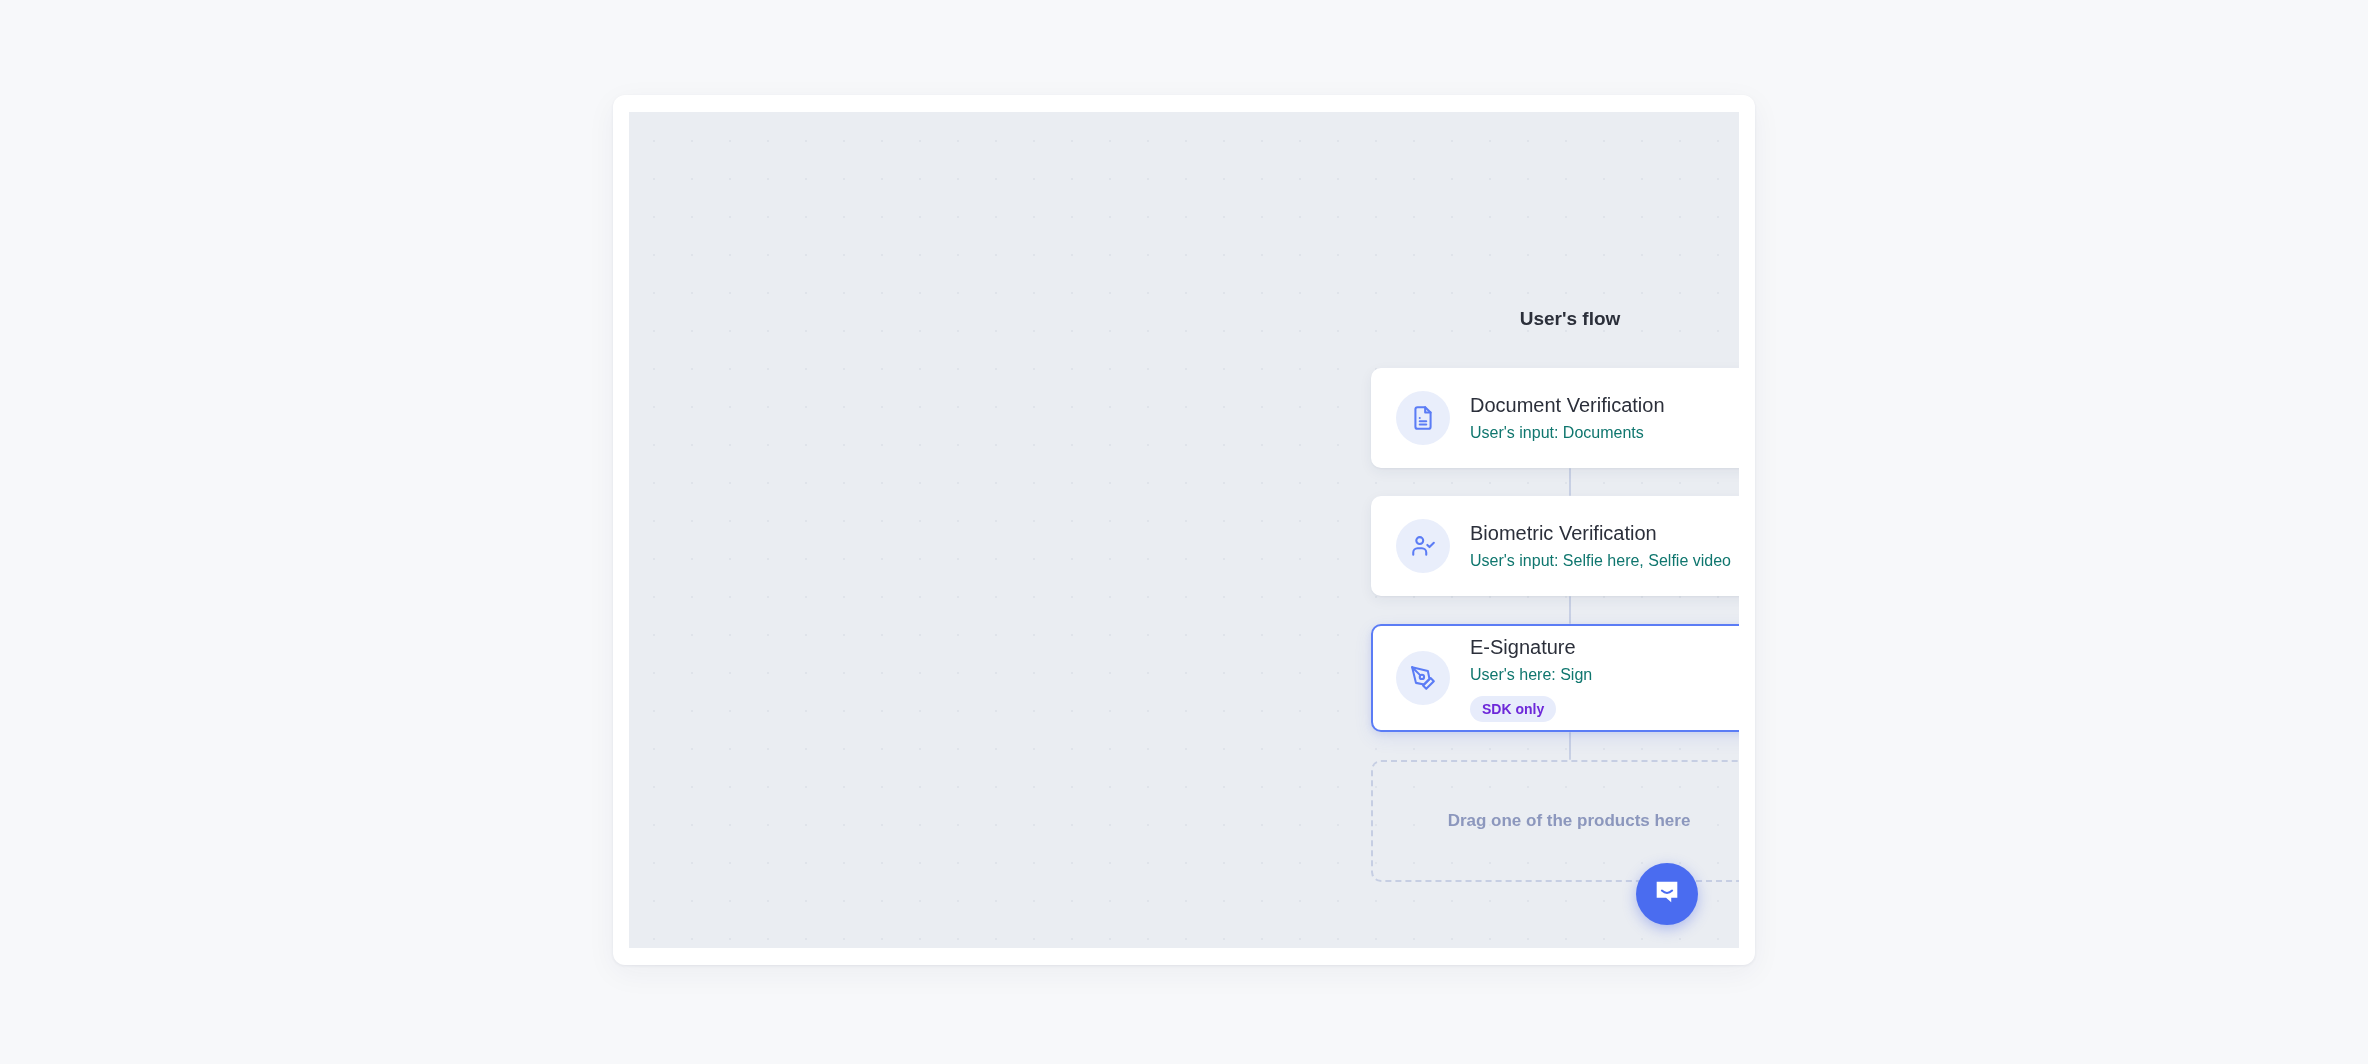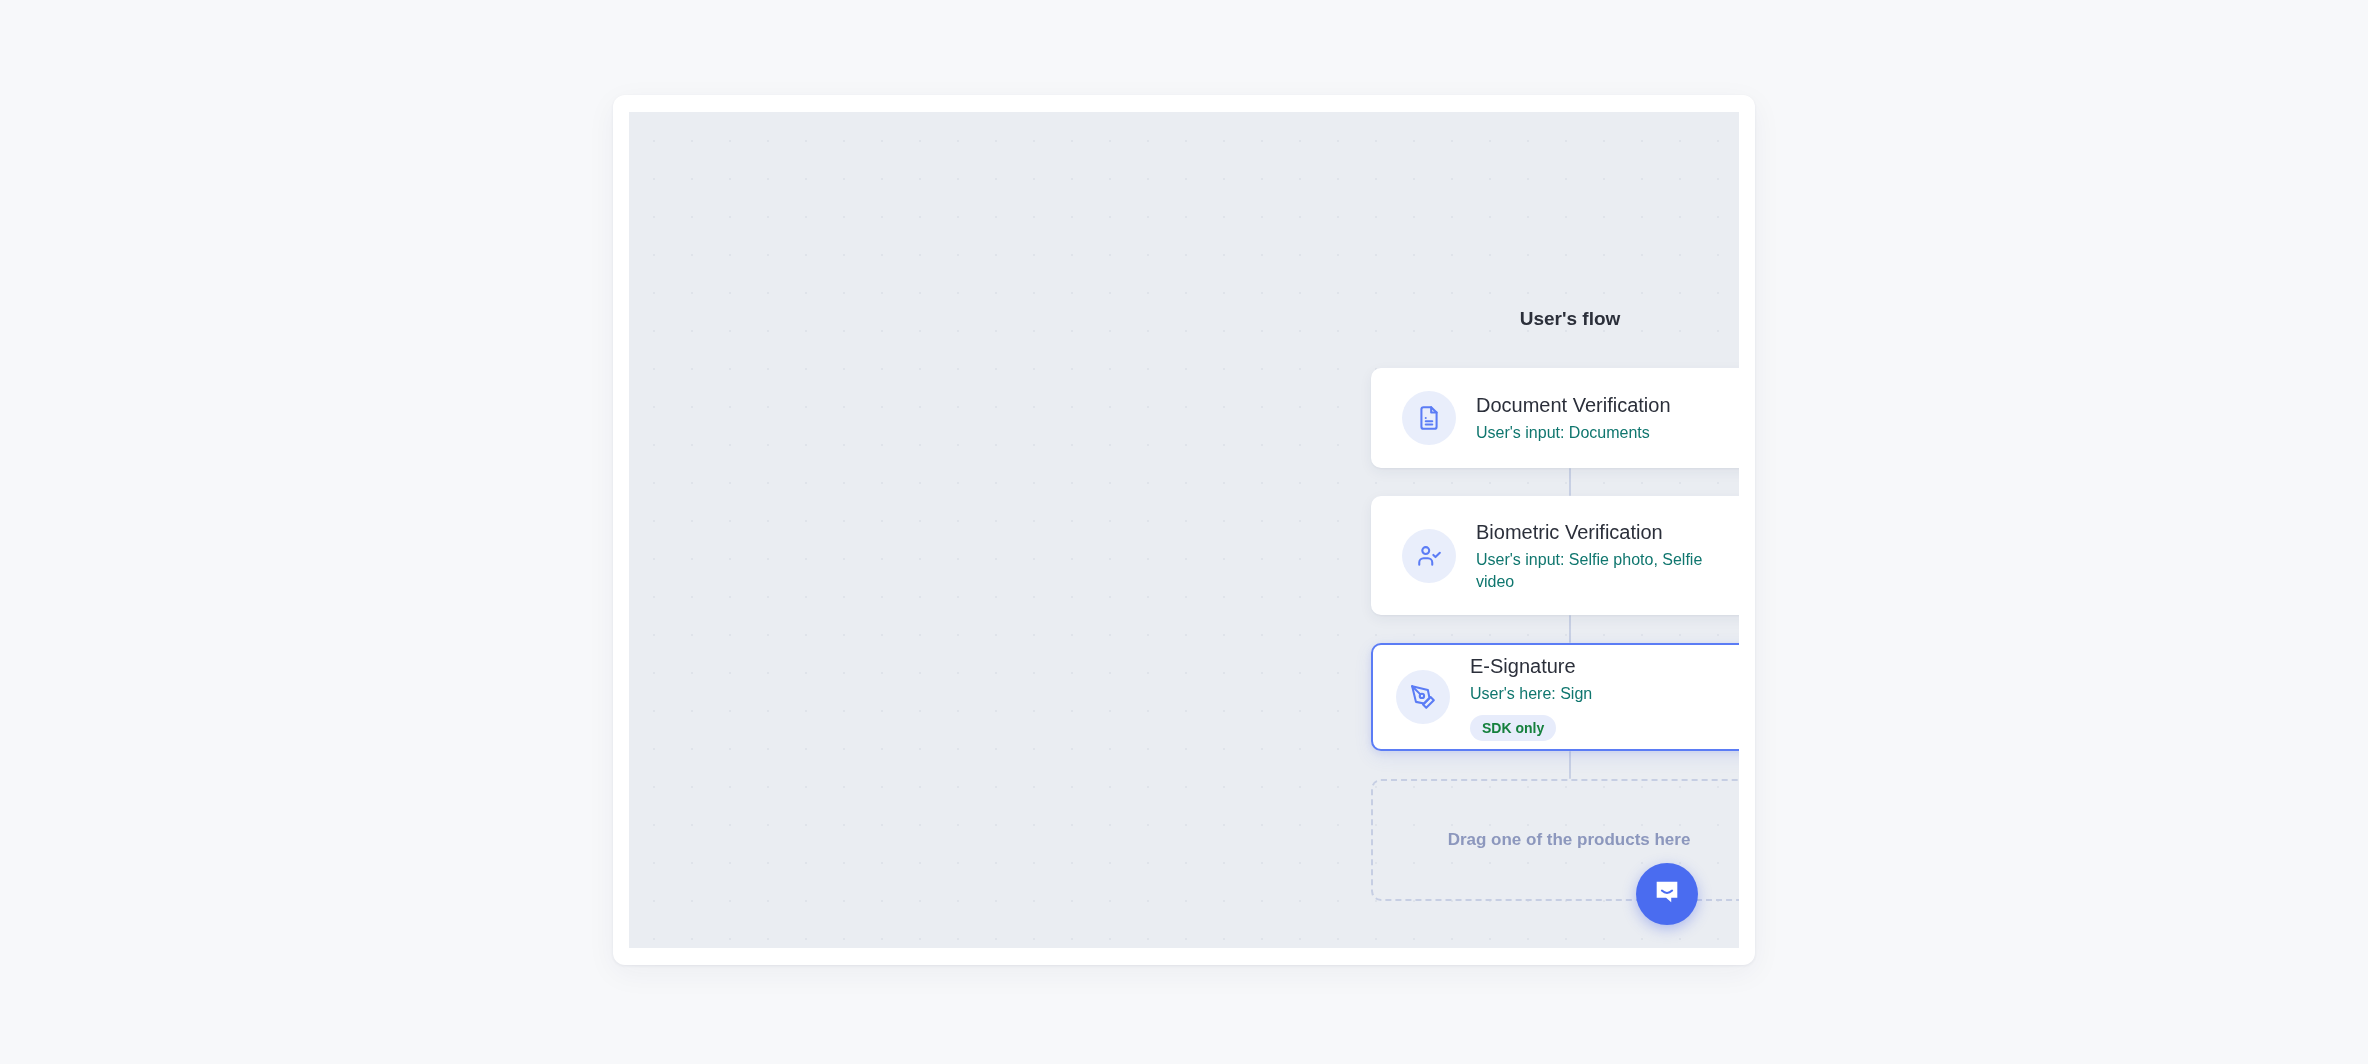--- a/index.html
+++ b/index.html
@@ -70,21 +70,21 @@
 
   .flow-card {
     position: relative;
     width: 396px;
     background: #ffffff;
     border-radius: 10px;
     border: 1px solid transparent;
     box-shadow: 0 1px 2px rgba(40,50,90,.05), 0 4px 14px rgba(40,50,90,.06);
     display: flex;
     align-items: center;
-    padding: 22px 30px;
+    padding: 22px 24px;
     gap: 20px;
     cursor: pointer;
   }
   .flow-card.selected {
     border: 2px solid #5b7cf5;
     box-shadow: 0 2px 6px rgba(70,100,230,.12), 0 6px 18px rgba(70,100,230,.10);
     padding: 8px 23px;
   }
 
   .card-icon {
@@ -106,21 +106,21 @@
   .card-sub {
     font-size: 16px;
     color: #0f766e;
     line-height: 1.35;
   }
   .card-badge {
     display: inline-block;
     margin-top: 10px;
     align-self: flex-start;
     background: #e7ecfb;
-    color: #15803d;
+    color: #6d28d9;
     font-size: 14px;
     font-weight: 700;
     padding: 5px 12px;
     border-radius: 999px;
   }
 
   .connector {
     width: 2px; height: 28px;
     background: #c8d0e4;
     margin: 0 auto;
@@ -195,21 +195,21 @@
       <div class="flow-card">
         <div class="card-icon">
           <svg width="26" height="26" viewBox="0 0 24 24" fill="none" stroke="#5b7cf5" stroke-width="1.9" stroke-linecap="round" stroke-linejoin="round">
             <path d="M15 20v-2a4 4 0 0 0-4-4H7a4 4 0 0 0-4 4v2"></path>
             <circle cx="9" cy="7" r="3.2"></circle>
             <polyline points="16 11 18 13 22 9"></polyline>
           </svg>
         </div>
         <div class="card-body">
           <div class="card-title">Biometric Verification</div>
-          <div class="card-sub">User's input: Selfie photo, Selfie video</div>
+          <div class="card-sub">User's input: Selfie here, Selfie video</div>
         </div>
       </div>
 
       <div class="connector"></div>
 
       <div class="flow-card selected">
         <div class="card-icon">
           <svg width="26" height="26" viewBox="0 0 24 24" fill="none" stroke="#5b7cf5" stroke-width="1.9" stroke-linecap="round" stroke-linejoin="round">
             <path d="M12 19l7-7 3 3-7 7-3-3z"></path>
             <path d="M18 13l-1.5-7.5L2 2l3.5 14.5L13 18l5-5z"></path>

